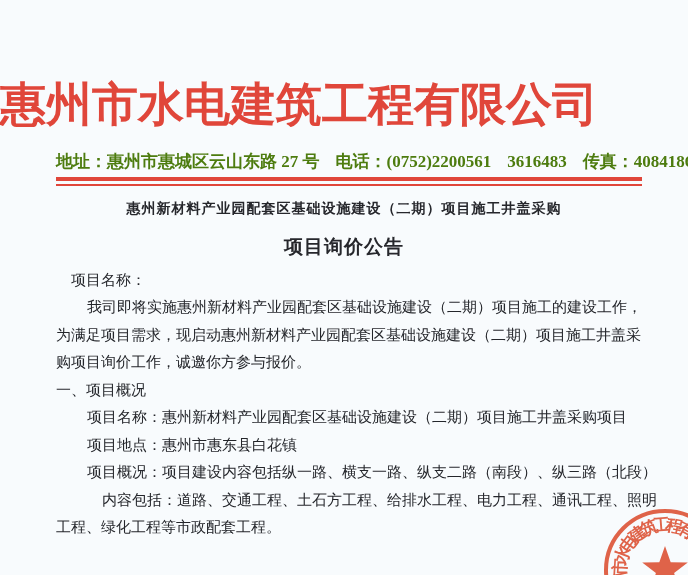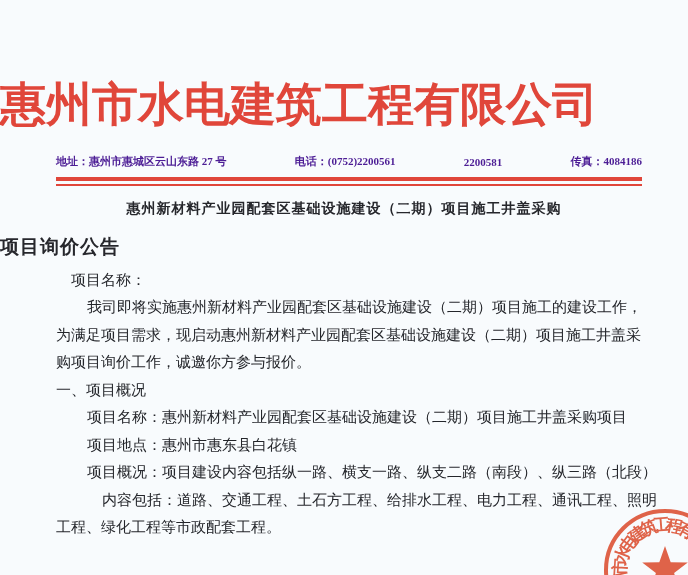--- a/index.html
+++ b/index.html
@@ -12,33 +12,33 @@
   
   .company-name{
     position:absolute;left:0;top:74px;width:548px;
     text-align:right;
     font-size:46px;font-weight:bold;line-height:62px;
     color:#e0463a;letter-spacing:0px;white-space:nowrap;
   }
   .contact-line{
     position:absolute;left:56px;top:150px;width:586px;height:23px;
     display:flex;justify-content:space-between;align-items:center;
-    font-size:11px;font-weight:bold;color:#4c1d95;white-space:nowrap;
+    font-size:17px;font-weight:bold;color:#4d7c0f;white-space:nowrap;gap:16px;
   }
   .rule{position:absolute;left:56px;width:586px;background:#e0463a;}
   .rule-thick{top:177px;height:3.5px;}
   .rule-thin{top:184px;height:1.7px;}
   
   .notice-title{
     position:absolute;left:0;top:196px;width:688px;text-align:center;
     font-size:14px;font-weight:bold;letter-spacing:1px;color:#26272c;
     line-height:26px;white-space:nowrap;
   }
   .notice-subtitle{
-    position:absolute;left:0;top:234px;width:688px;text-align:left;
+    position:absolute;left:0;top:234px;width:688px;text-align:center;
     font-size:19px;font-weight:bold;letter-spacing:1px;color:#26272c;
     line-height:26px;
   }
   
   .body-text{
     position:absolute;left:56px;top:267px;width:596px;
     font-size:15px;line-height:27.45px;color:#24262b;
   }
   .line{white-space:nowrap;}
   .ind1{padding-left:15px;}
@@ -57,21 +57,21 @@
 </head>
 <body>
 
 <div class="page">
 
   <div class="company-name">惠州市水电建筑工程有限公司</div>
 
   <div class="contact-line">
     <span>地址：惠州市惠城区云山东路 27 号</span>
     <span>电话：(0752)2200561</span>
-    <span>2200581</span>
+    <span>3616483</span>
     <span>传真：4084186</span>
   </div>
 
   <div class="rule rule-thick"></div>
   <div class="rule rule-thin"></div>
 
   <div class="notice-title">惠州新材料产业园配套区基础设施建设（二期）项目施工井盖采购</div>
   <div class="notice-subtitle">项目询价公告</div>
 
   <div class="body-text">

